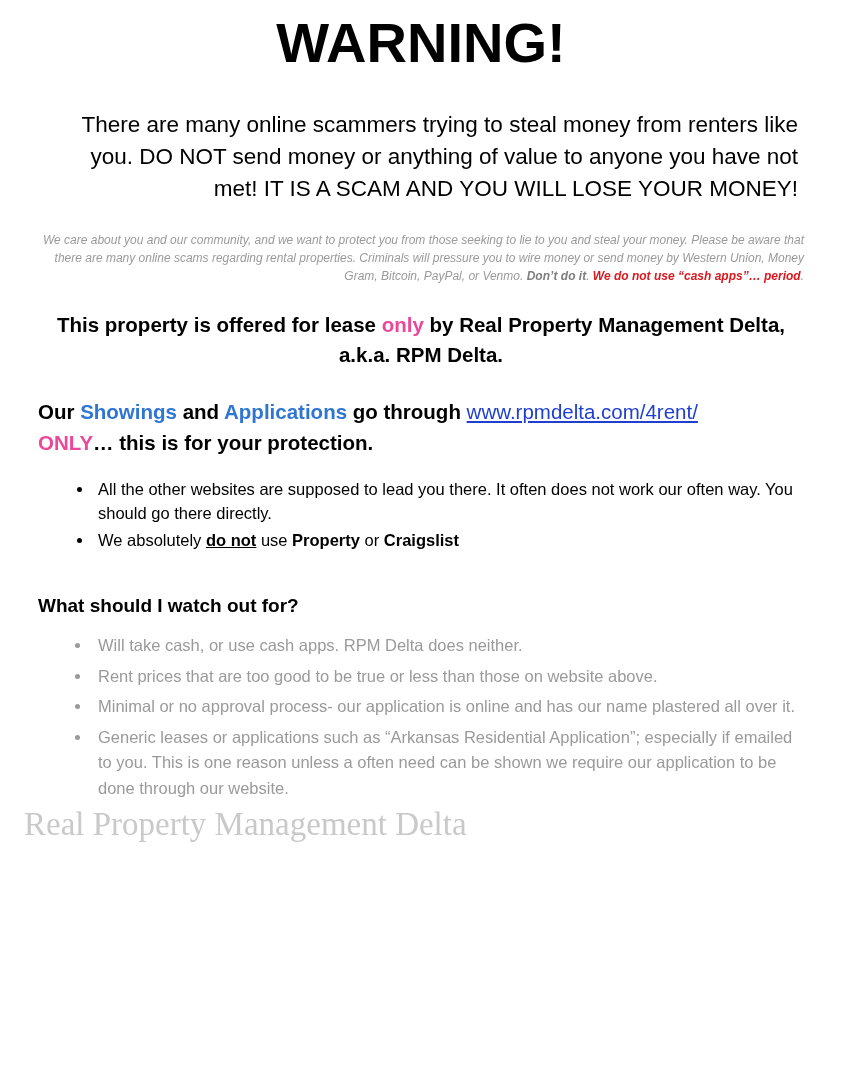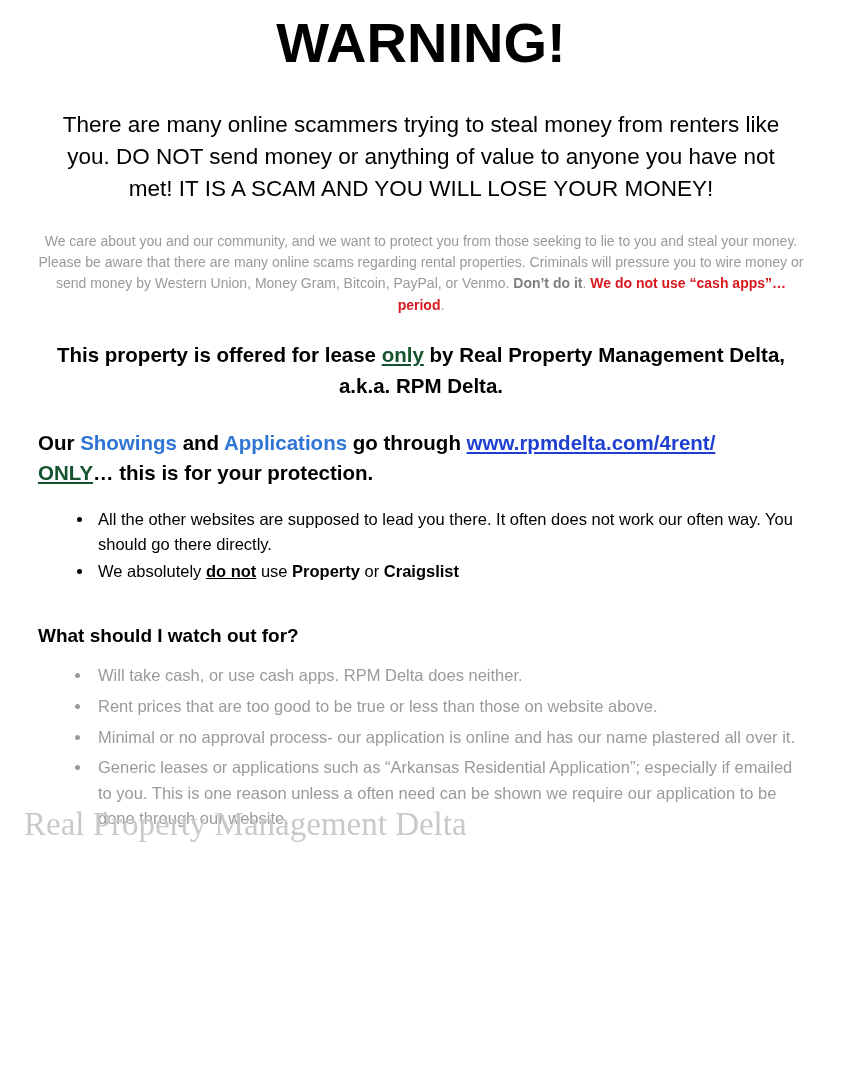--- a/index.html
+++ b/index.html
@@ -24,68 +24,68 @@
   }
   .title {
     text-align: center;
     font-size: 56px;
     font-weight: bold;
     letter-spacing: 0px;
     margin: 6px 0 0 0;
     line-height: 1.05;
   }
   .lead {
-    text-align: center;
+    text-align: right;
     font-size: 22.5px;
     line-height: 1.42;
     margin: 36px 6px 0 6px;
     font-weight: normal;
   }
   .gray-para {
     color: #9a9a9a;
-    font-size: 14px;
+    font-size: 12px;
     line-height: 1.53;
     margin: 26px 0 0 0;
-    text-align: center;
+    text-align: right;
+    font-style: italic;
   }
   .gray-para .b {
     font-weight: bold;
     color: #7f7f7f;
   }
   .gray-para .red-bold {
     color: #d81920;
     font-weight: bold;
   }
   .center-bold {
     text-align: center;
     font-weight: bold;
     font-size: 20.5px;
     line-height: 1.5;
     margin: 24px 16px 0 16px;
   }
   .u-red {
-    color: #14532d;
-    text-decoration: underline;
+    color: #ec4899;
     font-weight: bold;
   }
   .showings-block {
     font-weight: bold;
     font-size: 20.5px;
     line-height: 1.5;
     margin: 26px 0 0 0;
     text-align: left;
   }
   .blue {
     color: #2e75d4;
     font-weight: bold;
   }
   .link {
     color: #1f3fd1;
     text-decoration: underline;
-    font-weight: bold;
+    font-weight: normal;
   }
   ul.bullets {
     margin: 18px 0 0 0;
     padding-left: 56px;
     font-size: 16.5px;
     line-height: 1.5;
     list-style-type: disc;
   }
   ul.bullets li {
     margin-bottom: 2px;

